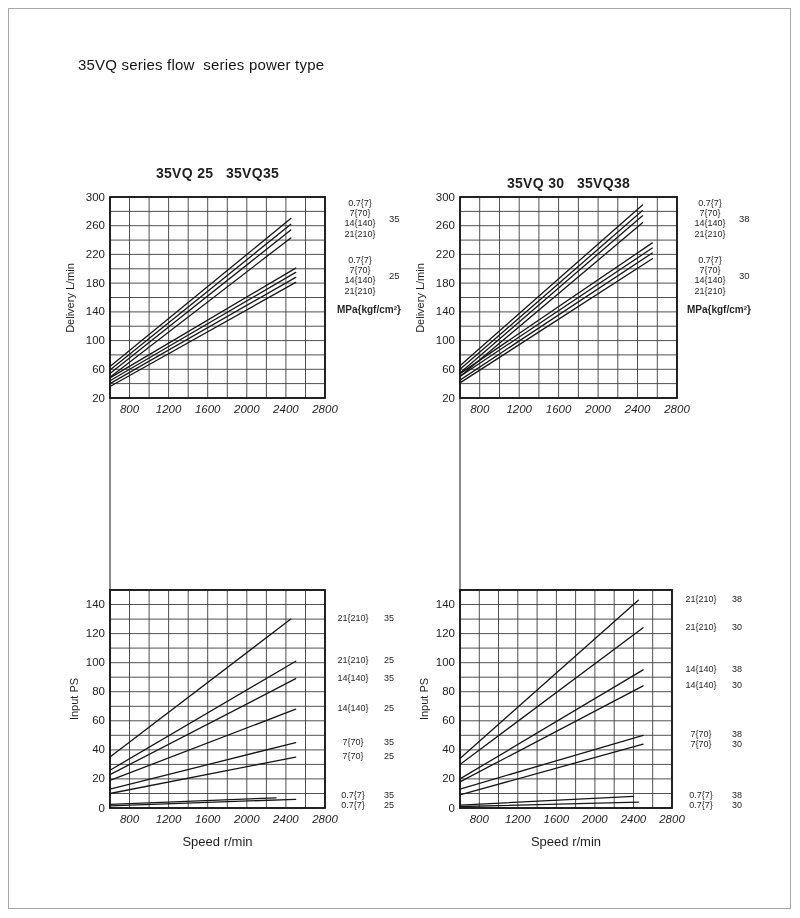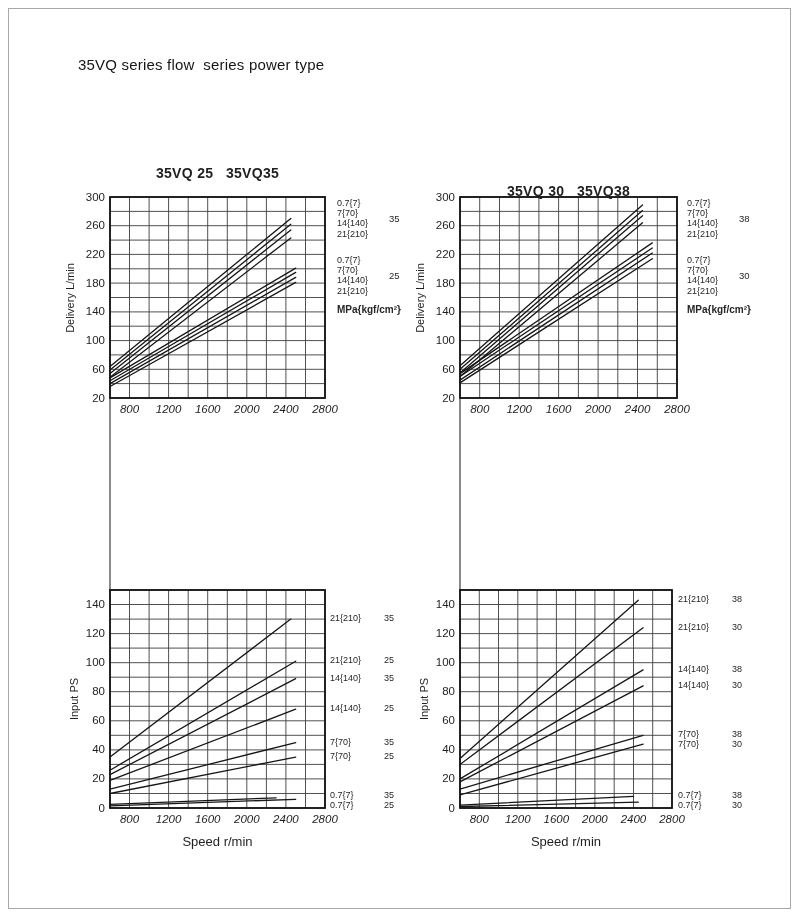--- a/index.html
+++ b/index.html
@@ -17,21 +17,21 @@
   }
   #gfx{position:absolute;left:0;top:0;}
   .lbl{position:absolute;color:#1f1f1f;white-space:pre;line-height:1.05;}
   .tick{font-size:11.5px;}
   .ytick{text-align:right;width:36px;}
   .xtick{transform:translateX(-50%);font-style:italic;}
   .chart-title{font-size:14px;transform:translateX(-50%);letter-spacing:.3px;font-weight:bold;}
   .axis-name{font-size:11px;transform:translate(-50%,-50%) rotate(-90deg);}
   .xaxis-name{font-size:13px;transform:translateX(-50%);}
   .leg{font-size:9px;color:#262626;}
-  .leg-press{text-align:left;width:46px;}
+  .leg-press{text-align:center;width:46px;}
   .unit{font-size:10px;font-weight:bold;color:#262626;}
 </style>
 </head>
 <body>
 
 <div class="page-border"></div>
 <div class="page-title">35VQ series flow  series power type</div>
 
 <svg id="gfx" width="800" height="918">
     <path d="M110.0 197 V398 M129.5 197 V398 M149.1 197 V398 M168.6 197 V398 M188.2 197 V398 M207.7 197 V398 M227.3 197 V398 M246.8 197 V398 M266.4 197 V398 M285.9 197 V398 M305.5 197 V398 M325.0 197 V398 M110 398.0 H325 M110 383.6 H325 M110 369.3 H325 M110 354.9 H325 M110 340.6 H325 M110 326.2 H325 M110 311.9 H325 M110 297.5 H325 M110 283.1 H325 M110 268.8 H325 M110 254.4 H325 M110 240.1 H325 M110 225.7 H325 M110 211.4 H325 M110 197.0 H325 " stroke="#3d3d3d" stroke-width="0.9" fill="none"></path>
@@ -98,21 +98,21 @@
     <div class="lbl leg leg-press" style="left: 337px; top: 209.2px;">7{70}</div>
     <div class="lbl leg leg-press" style="left: 337px; top: 219.4px;">14{140}</div>
     <div class="lbl leg leg-press" style="left: 337px; top: 229.6px;">21{210}</div>
     <div class="lbl leg" style="left: 389px; top: 214px; font-size: 9.5px;">35</div>
     <div class="lbl leg leg-press" style="left: 337px; top: 256px;">0.7{7}</div>
     <div class="lbl leg leg-press" style="left: 337px; top: 266.2px;">7{70}</div>
     <div class="lbl leg leg-press" style="left: 337px; top: 276.4px;">14{140}</div>
     <div class="lbl leg leg-press" style="left: 337px; top: 286.6px;">21{210}</div>
     <div class="lbl leg" style="left: 389px; top: 271px; font-size: 9.5px;">25</div>
     <div class="lbl unit" style="left: 337px; top: 305px;">MPa{kgf/cm²}</div>
-    <div class="lbl chart-title" style="left: 568.5px; top: 184px;">35VQ 30   35VQ38</div>
+    <div class="lbl chart-title" style="left: 568.5px; top: 176px;">35VQ 30   35VQ38</div>
     <div class="lbl tick ytick" style="left: 419px; top: 190.5px;">300</div>
     <div class="lbl tick ytick" style="left: 419px; top: 219.214px;">260</div>
     <div class="lbl tick ytick" style="left: 419px; top: 247.929px;">220</div>
     <div class="lbl tick ytick" style="left: 419px; top: 276.643px;">180</div>
     <div class="lbl tick ytick" style="left: 419px; top: 305.357px;">140</div>
     <div class="lbl tick ytick" style="left: 419px; top: 334.071px;">100</div>
     <div class="lbl tick ytick" style="left: 419px; top: 362.786px;">60</div>
     <div class="lbl tick ytick" style="left: 419px; top: 391.5px;">20</div>
     <div class="lbl tick xtick" style="left: 479.727px; top: 403px;">800</div>
     <div class="lbl tick xtick" style="left: 519.182px; top: 403px;">1200</div>

